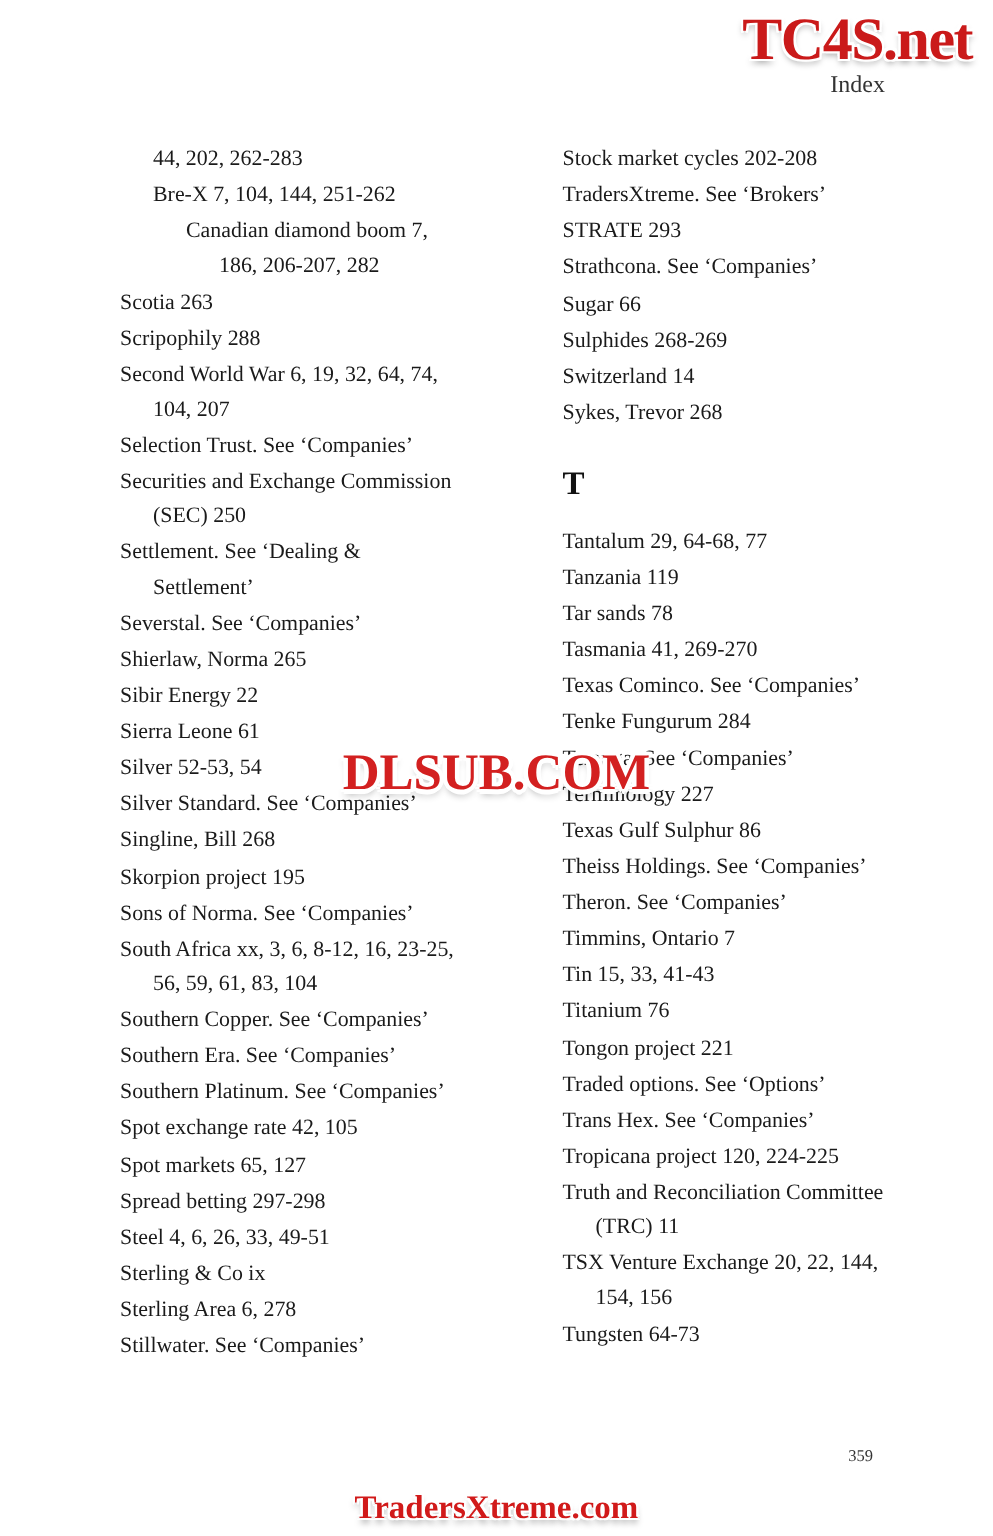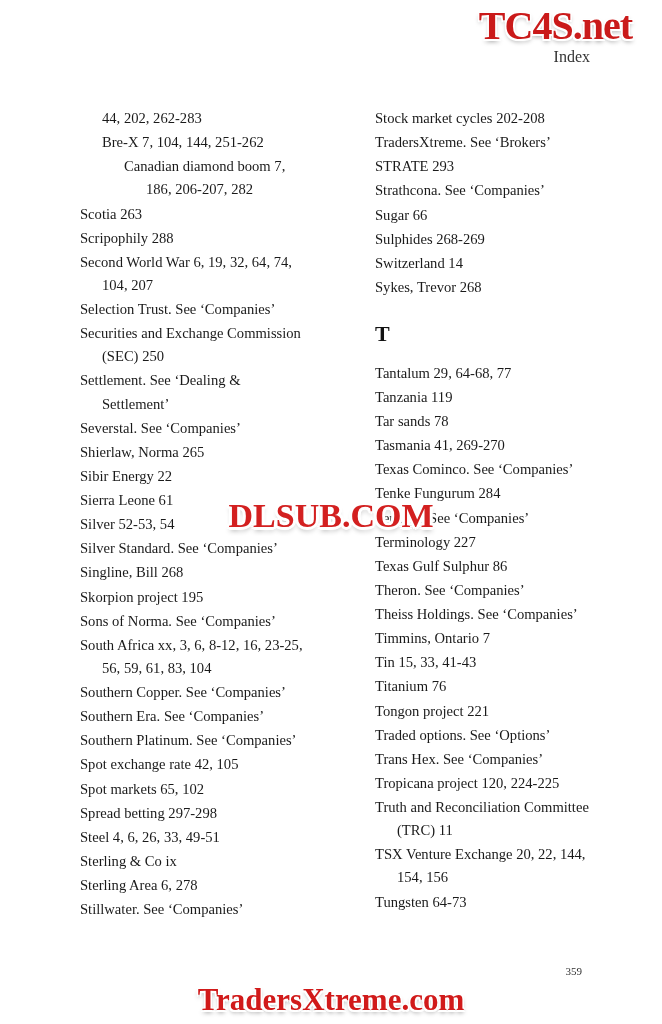--- a/index.html
+++ b/index.html
@@ -18,21 +18,21 @@
 
   .page {
     position: absolute;
     inset: 0;
   }
 
   
   .header-brand {
     position: absolute;
     top: 6px;
-    right: 30px;
+    right: 14px;
     text-align: center;
     line-height: 1;
   }
   .header-brand .brand-text {
     font-family: "Liberation Serif", serif;
     font-size: 40px;
     font-weight: bold;
     color: #ca1a1a;
     letter-spacing: -1px;
     text-shadow:
@@ -58,21 +58,20 @@
     top: 95px;
     left: 80px;
     right: 60px;
     display: flex;
     gap: 68px;
   }
   .col {
     width: 228px;
     font-size: 14.6px;
     line-height: 1.585;
-    margin-top: 12px;
   }
   .entry {
     margin: 0 0 1px 0;
     text-indent: 0;
     padding-left: 22px;
   }
   .entry.hang {
     padding-left: 22px;
     text-indent: -22px;
   }
@@ -132,21 +131,21 @@
     bottom: 47px;
     font-size: 11px;
     color: #333;
   }
   .footer-brand {
     position: absolute;
     left: 50%;
     bottom: 6px;
     transform: translateX(-50%);
     font-family: "Liberation Serif", serif;
-    font-size: 31px;
+    font-size: 22px;
     font-weight: bold;
     color: #d11a1a;
     white-space: nowrap;
     text-shadow:
       -1.5px -1.5px 0 #ffffff,
       1.5px -1.5px 0 #ffffff,
       -1.5px 1.5px 0 #ffffff,
       1.5px 1.5px 0 #ffffff,
       0 3px 4px rgba(0,0,0,0.35);
   }
@@ -180,21 +179,21 @@
       <div class="entry hang">Silver 52-53, 54</div>
       <div class="entry hang">Silver Standard. See ‘Companies’</div>
       <div class="entry hang">Singline, Bill 268</div>
       <div class="entry hang">Skorpion project 195</div>
       <div class="entry hang">Sons of Norma. See ‘Companies’</div>
       <div class="entry hang">South Africa xx, 3, 6, 8-12, 16, 23-25, 56, 59, 61, 83, 104</div>
       <div class="entry hang">Southern Copper. See ‘Companies’</div>
       <div class="entry hang">Southern Era. See ‘Companies’</div>
       <div class="entry hang">Southern Platinum. See ‘Companies’</div>
       <div class="entry hang">Spot exchange rate 42, 105</div>
-      <div class="entry hang">Spot markets 65, 102</div>
+      <div class="entry hang">Spot markets 65, 127</div>
       <div class="entry hang">Spread betting 297-298</div>
       <div class="entry hang">Steel 4, 6, 26, 33, 49-51</div>
       <div class="entry hang">Sterling &amp; Co ix</div>
       <div class="entry hang">Sterling Area 6, 278</div>
       <div class="entry hang">Stillwater. See ‘Companies’</div>
     </div>
 
     <div class="col col-right">
       <div class="entry hang">Stock market cycles 202-208</div>
       <div class="entry hang">TradersXtreme. See ‘Brokers’</div>
@@ -209,22 +208,22 @@
 
       <div class="entry hang">Tantalum  29, 64-68, 77</div>
       <div class="entry hang">Tanzania 119</div>
       <div class="entry hang">Tar sands 78</div>
       <div class="entry hang">Tasmania 41, 269-270</div>
       <div class="entry hang">Texas Cominco. See ‘Companies’</div>
       <div class="entry hang">Tenke Fungurum 284</div>
       <div class="entry hang">Teranga. See ‘Companies’</div>
       <div class="entry hang">Terminology 227</div>
       <div class="entry hang">Texas Gulf Sulphur 86</div>
+      <div class="entry hang">Theiss Holdings. See ‘Companies’</div>
       <div class="entry hang">Theron. See ‘Companies’</div>
-      <div class="entry hang">Theiss Holdings. See ‘Companies’</div>
       <div class="entry hang">Timmins, Ontario 7</div>
       <div class="entry hang">Tin 15, 33, 41-43</div>
       <div class="entry hang">Titanium 76</div>
       <div class="entry hang">Tongon project 221</div>
       <div class="entry hang">Traded options. See ‘Options’</div>
       <div class="entry hang">Trans Hex. See ‘Companies’</div>
       <div class="entry hang">Tropicana project 120, 224-225</div>
       <div class="entry hang">Truth and Reconciliation Committee (TRC) 11</div>
       <div class="entry hang">TSX Venture Exchange 20, 22, 144, 154, 156</div>
       <div class="entry hang">Tungsten 64-73</div>

